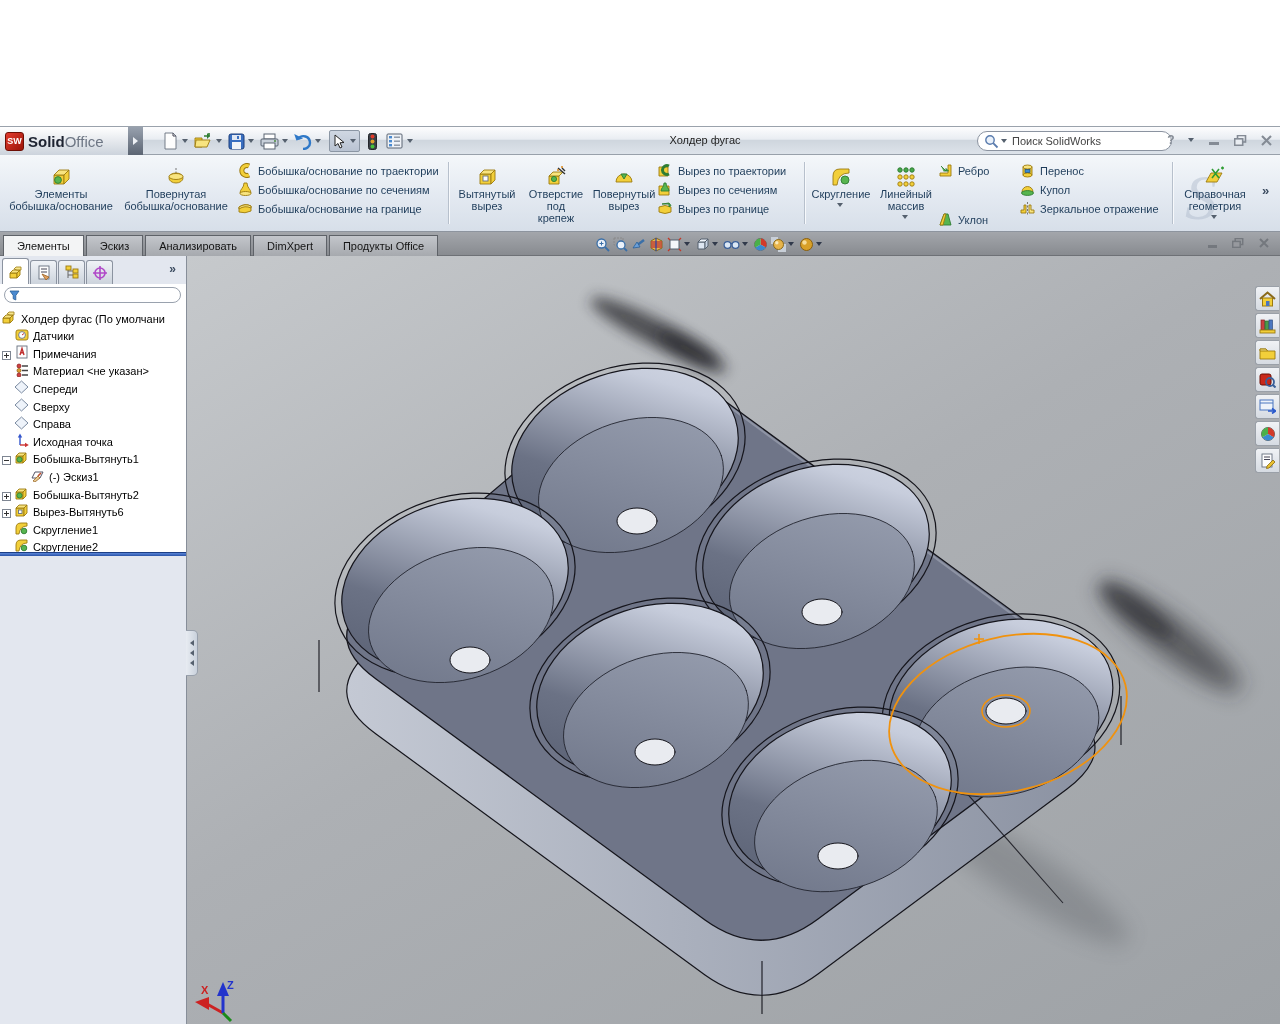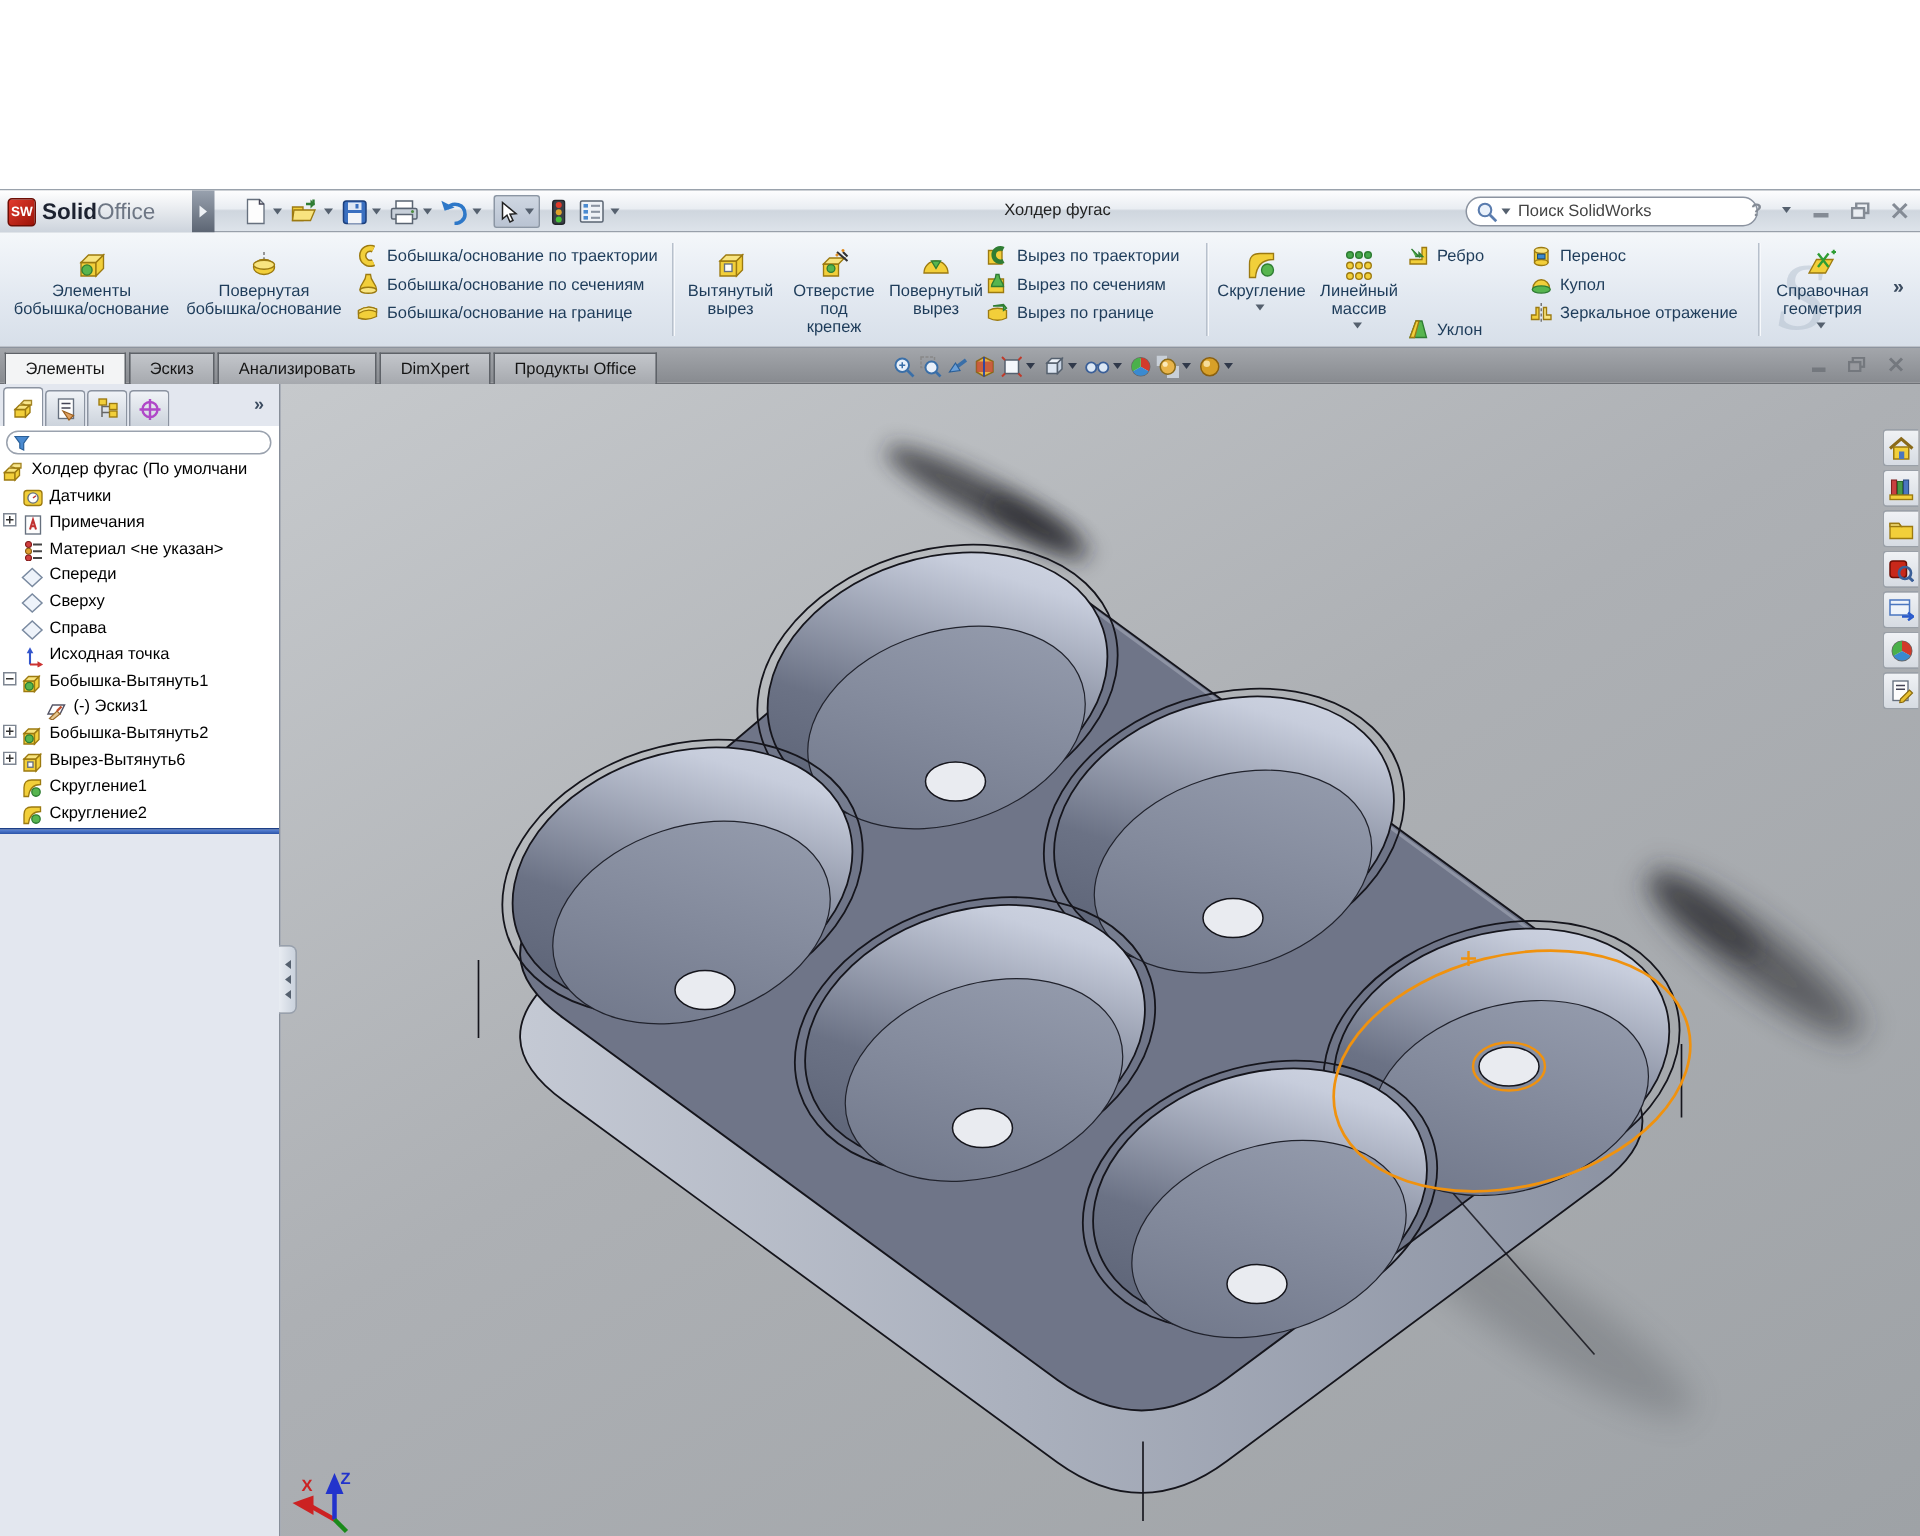--- a/index.html
+++ b/index.html
@@ -68,21 +68,21 @@
   .panel { position:absolute; left:0; top:0; width:187px; height:768px; background:#e3e7ef; border-right:1px solid #878e99; }
   .ptabs { position:absolute; left:2px; top:2px; height:26px; display:flex; align-items:flex-end; }
   .ptab { width:27px; height:24px; border:1px solid #8b93a0; border-bottom:none; border-radius:3px 3px 0 0;
     background:linear-gradient(#f0f3f7,#ccd3dc); display:flex; align-items:center; justify-content:center; margin-right:1px; }
   .ptab.active { background:#fff; height:26px; }
   .pmore { position:absolute; right:10px; top:6px; font-size:12px; font-weight:bold; color:#3c4c60; }
   .tree-area { position:absolute; left:0; top:28px; width:186px; height:268px; background:#fff; }
   .filter { margin:3px 5px 0 4px; height:16px; border:1px solid #9aa2ae; border-radius:8px; background:#fff;
     display:flex; align-items:center; padding:0 4px; }
   .tree { position:relative; margin-top:4px; }
-  .trow { display:flex; align-items:flex-start; height:17.6px; font-size:11px; color:#000; padding-left:2px; white-space:nowrap; overflow:hidden; }
+  .trow { display:flex; align-items:flex-end; height:17.6px; font-size:11px; color:#000; padding-left:2px; white-space:nowrap; overflow:hidden; }
   .trow .sp { width:12px; flex:0 0 12px; }
   .exp { width:9px; height:9px; flex:0 0 9px; border:1px solid #7e8692; background:#fff; position:relative; margin-right:3px; }
   .exp::before { content:""; position:absolute; left:1px; top:3px; width:5px; height:1px; background:#333; }
   .exp.plus::after { content:""; position:absolute; left:3px; top:1px; width:1px; height:5px; background:#333; }
   .ticon { width:15px; height:15px; flex:0 0 15px; margin-right:4px; display:flex; align-items:center; justify-content:center; }
   .child-ind { width:16px; flex:0 0 16px; }
   .rollback { position:absolute; left:0; top:296px; width:186px; height:4px;
     background:linear-gradient(#5b86d8,#2a53a8); border-top:1px solid #16avoid; border-top:1px solid #1d3f86; }
   .panel-lower { position:absolute; left:0; top:300px; width:186px; height:468px; background:#e3e7ef; }
   .splitter { position:absolute; left:186px; top:374px; width:12px; height:46px; background:linear-gradient(90deg,#e8ecf2,#c9d1dc);

